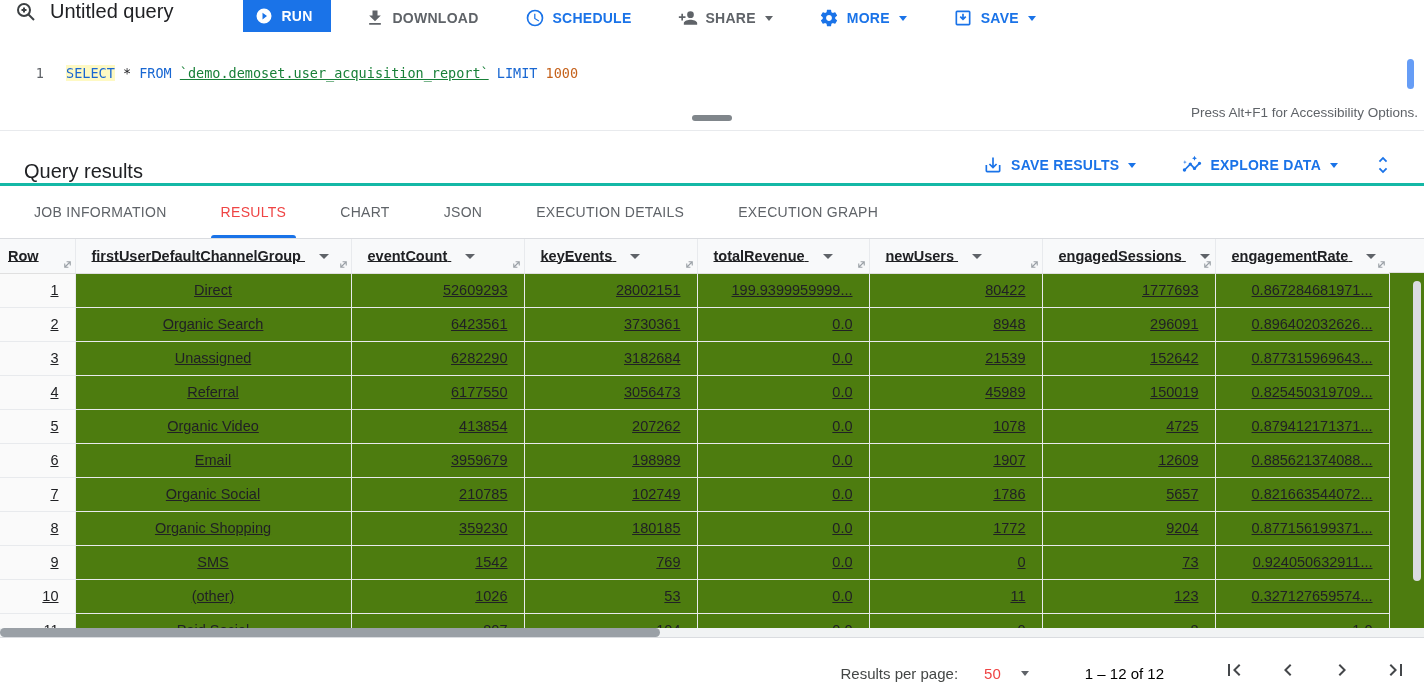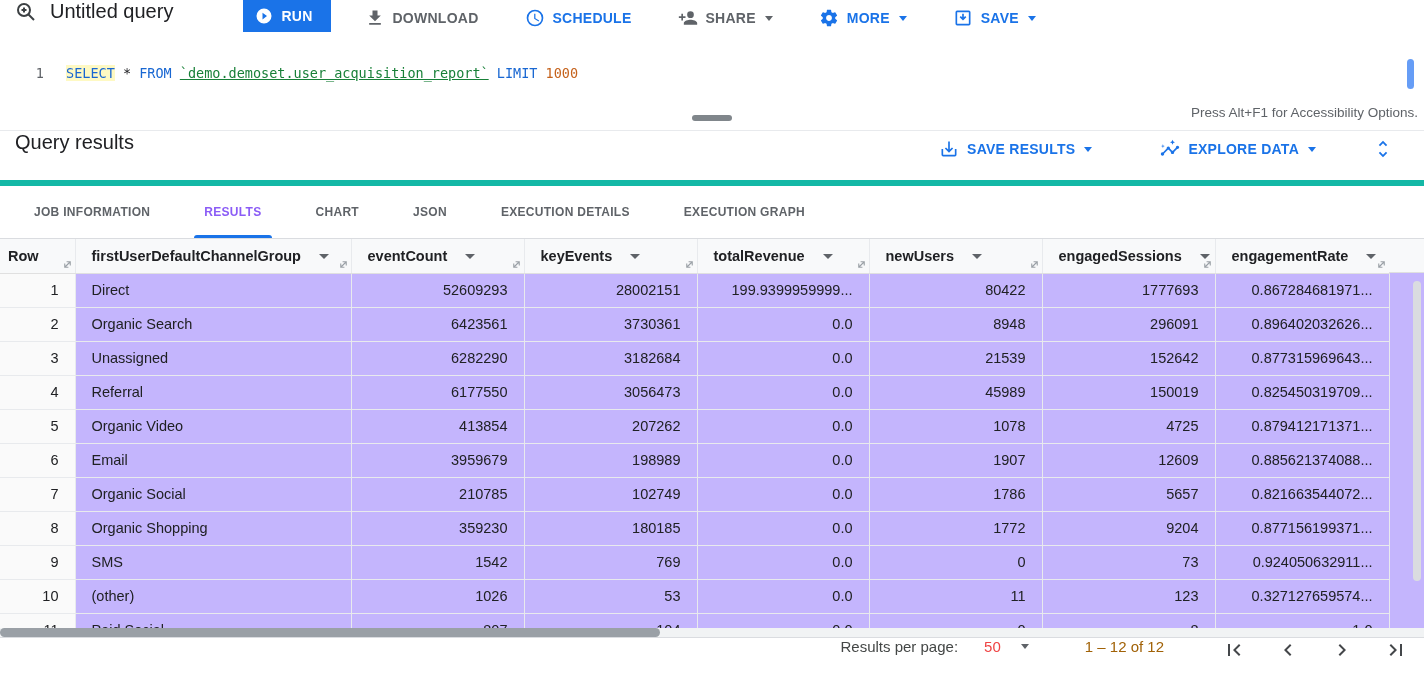--- a/index.html
+++ b/index.html
@@ -38,65 +38,65 @@
   .editor-scrollbar { position: absolute; right: 10px; top: 3px; width: 7px; height: 30px;
                       background: #669df6; border-radius: 4px; cursor: pointer; }
 
   
   .resize-strip { position: relative; height: 27px; border-bottom: 1px solid #e8eaed; background: #fff; }
   .drag-handle { position: absolute; left: 50%; top: 11px; transform: translateX(-50%);
                  width: 40px; height: 6px; border-radius: 3px; background: #80868b; cursor: row-resize; }
   .a11y-hint { position: absolute; right: 6px; top: 1px; font-size: 13.5px; color: #5f6368; }
 
   
-  .results-header { height: 55px; display: flex; align-items: flex-start; padding: 0 30px 0 15px;
-                    border-bottom: 6px solid #14b8a6; }
+  .results-header { height: 55px; display: flex; align-items: flex-end; padding: 0 30px 0 24px;
+                    border-bottom: 3px solid #14b8a6; }
   .results-title { font-size: 20px; color: #202124; }
-  .rh-actions { margin-left: auto; display: flex; align-items: center; gap: 44px; }
+  .rh-actions { margin-left: auto; display: flex; align-items: center; gap: 22px; }
   .unfold-btn { color: #1a73e8; cursor: pointer; display: flex; align-items: center; }
 
   
   .tabs { height: 53px; display: flex; align-items: stretch; padding-left: 24px; gap: 34px;
           border-bottom: 1px solid #dadce0; }
-  .tab { display: flex; align-items: center; font-size: 12px; font-weight: bold; letter-spacing: .3px;
+  .tab { display: flex; align-items: center; font-size: 14px; font-weight: normal; letter-spacing: .3px;
          color: #5f6368; padding: 0 10px; cursor: pointer; position: relative; white-space: nowrap; }
-  .tab.active { color: #8b5cf6; }
+  .tab.active { color: #ef4444; }
   .tab.active::after { content: ""; position: absolute; left: 0; right: 0; bottom: 0; height: 3px;
                        background: #1a73e8; border-radius: 3px 3px 0 0; }
 
   
-  .table-area { position: relative; height: 398px; overflow: hidden; background: #c4b5fd; }
+  .table-area { position: relative; height: 398px; overflow: hidden; background: #4d7c0f; text-decoration: underline; }
   table { border-collapse: collapse; table-layout: fixed; width: 1389px; font-size: 14.5px; }
   th, td { border-bottom: 1px solid #e8eaed; border-right: 1px solid #e8eaed; height: 34px;
            padding: 0 16px; overflow: hidden; white-space: nowrap; }
   th { background: #f8f9fa; text-align: left; font-weight: bold; color: #202124; position: relative;
        border-bottom: 1px solid #e0e0e0; cursor: pointer; }
   th.col-row { padding-left: 8px; }
   .th-label { vertical-align: middle; }
   .sort-caret { width: 0; height: 0; border-left: 5px solid transparent; border-right: 5px solid transparent;
                 border-top: 5.5px solid #5f6368; display: inline-block; margin-left: 14px; vertical-align: middle;
                 cursor: pointer; }
   .resize-icon { position: absolute; right: 2px; bottom: 3px; cursor: col-resize; }
   td.c-rownum { background: #fafafa; text-align: right; }
   td.c-num { text-align: right; }
-  td.c-text { text-align: left; margin-top: 20px; }
+  td.c-text { text-align: center; margin-top: 20px; }
   .header-gutter { position: absolute; left: 1389px; top: 0; width: 35px; height: 34px;
                    background: #f8f9fa; border-bottom: 1px solid #e0e0e0; }
   .v-scrollbar { position: absolute; right: 3px; top: 42px; width: 8px; height: 300px;
                  background: #dadce0; border-radius: 4px; cursor: pointer; }
   .h-scrollbar { position: absolute; left: 0; bottom: 0; height: 9px; width: 100%; background: #f1f3f4; }
   .h-thumb { width: 660px; height: 9px; background: #9aa0a6; border-radius: 5px; cursor: pointer; }
 
   
-  .footer { height: 45px; border-top: 1px solid #dadce0; display: flex; align-items: flex-start;
+  .footer { height: 45px; border-top: 1px solid #dadce0; display: flex; align-items: flex-end;
             justify-content: flex-end; padding-right: 16px; font-size: 15px; color: #444746; background: #fff; }
   .page-size { display: inline-flex; align-items: center; gap: 19px; margin-left: 26px; cursor: pointer;
                color: #ef4444; }
   .page-size .caret { border-top-color: #5f6368; }
-  .range { margin-left: 56px; margin-right: 28px; color: #a16207; }
+  .range { margin-left: 56px; margin-right: 28px; color: #000000; }
   .pg-btn { background: none; border: none; padding: 0; margin: 0 0 0 30px; cursor: pointer;
             display: inline-flex; align-items: center; }
 </style>
 </head>
 <body>
 
 <div class="toolbar">
   <svg class="icon" width="24" height="24" viewBox="0 0 24 24" fill="none" stroke="#3c4043" stroke-width="2">
     <circle cx="10" cy="10" r="6"></circle>
     <path d="M14.5 14.5 20 20"></path>

